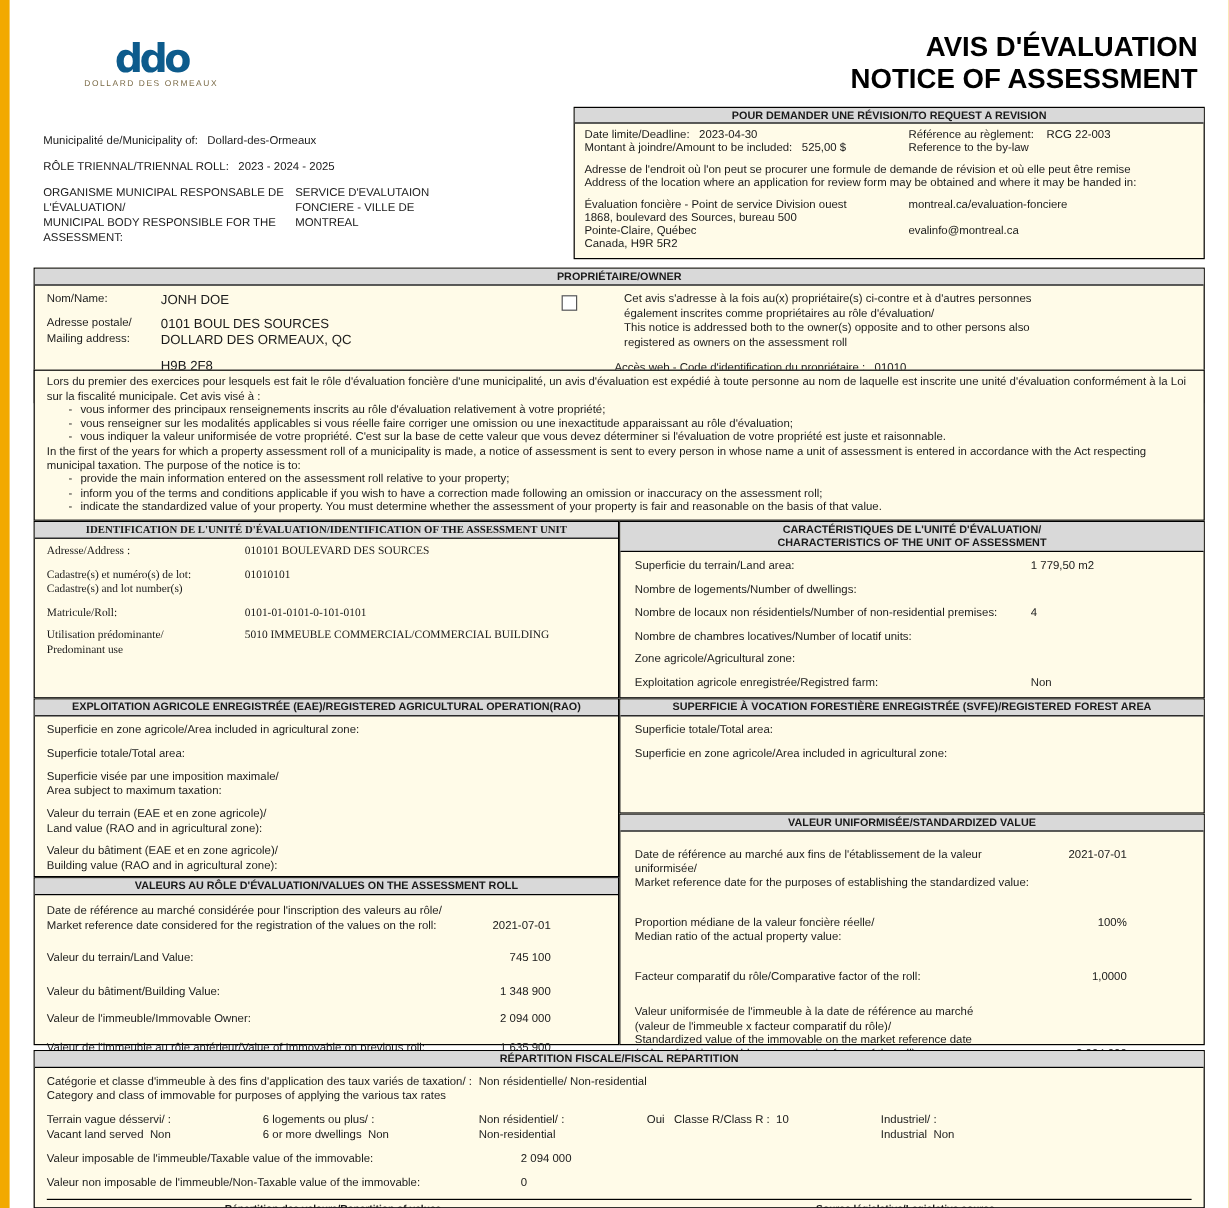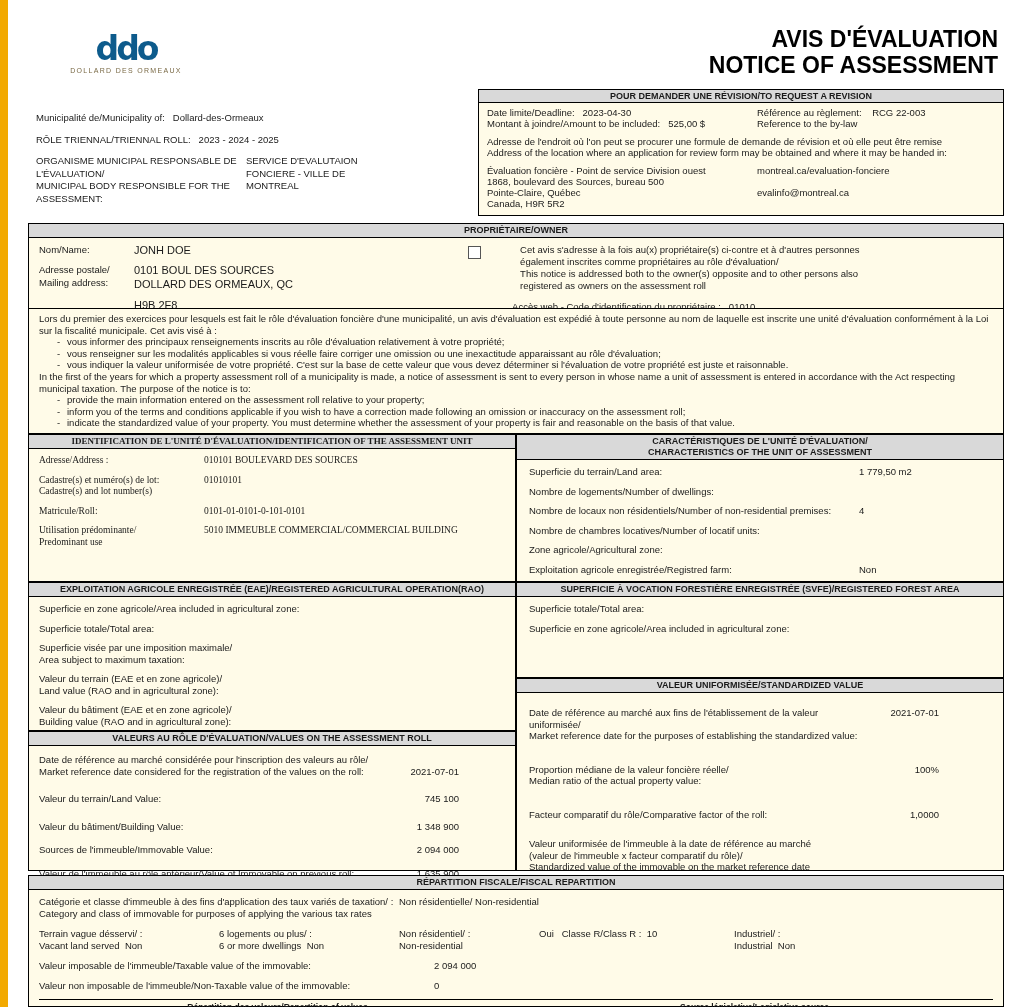--- a/index.html
+++ b/index.html
@@ -416,21 +416,21 @@
       </div>
       <div class="kv" style="margin-bottom:16px;">
         <div class="k">Valeur du terrain/Land Value:</div>
         <div class="v">745 100</div>
       </div>
       <div class="kv" style="margin-bottom:12px;">
         <div class="k">Valeur du bâtiment/Building Value:</div>
         <div class="v">1 348 900</div>
       </div>
       <div class="kv" style="margin-bottom:12px;">
-        <div class="k">Sources de l'immeuble/Immovable Value:</div>
+        <div class="k">Valeur de l'immeuble/Immovable Owner:</div>
         <div class="v">2 094 000</div>
       </div>
       <div class="kv">
         <div class="k">Valeur de l'immeuble au rôle antérieur/Value of Immovable on previous roll:</div>
         <div class="v">1 635 900</div>
       </div>
     </div>
   </div>
 
   <div class="panel" id="fiscal">

